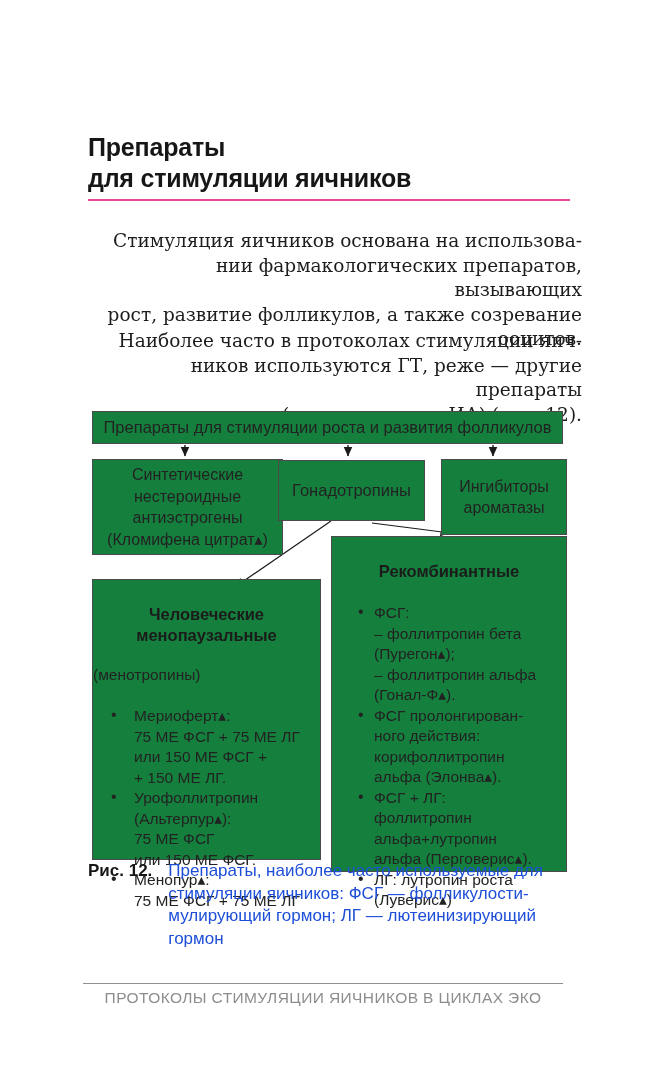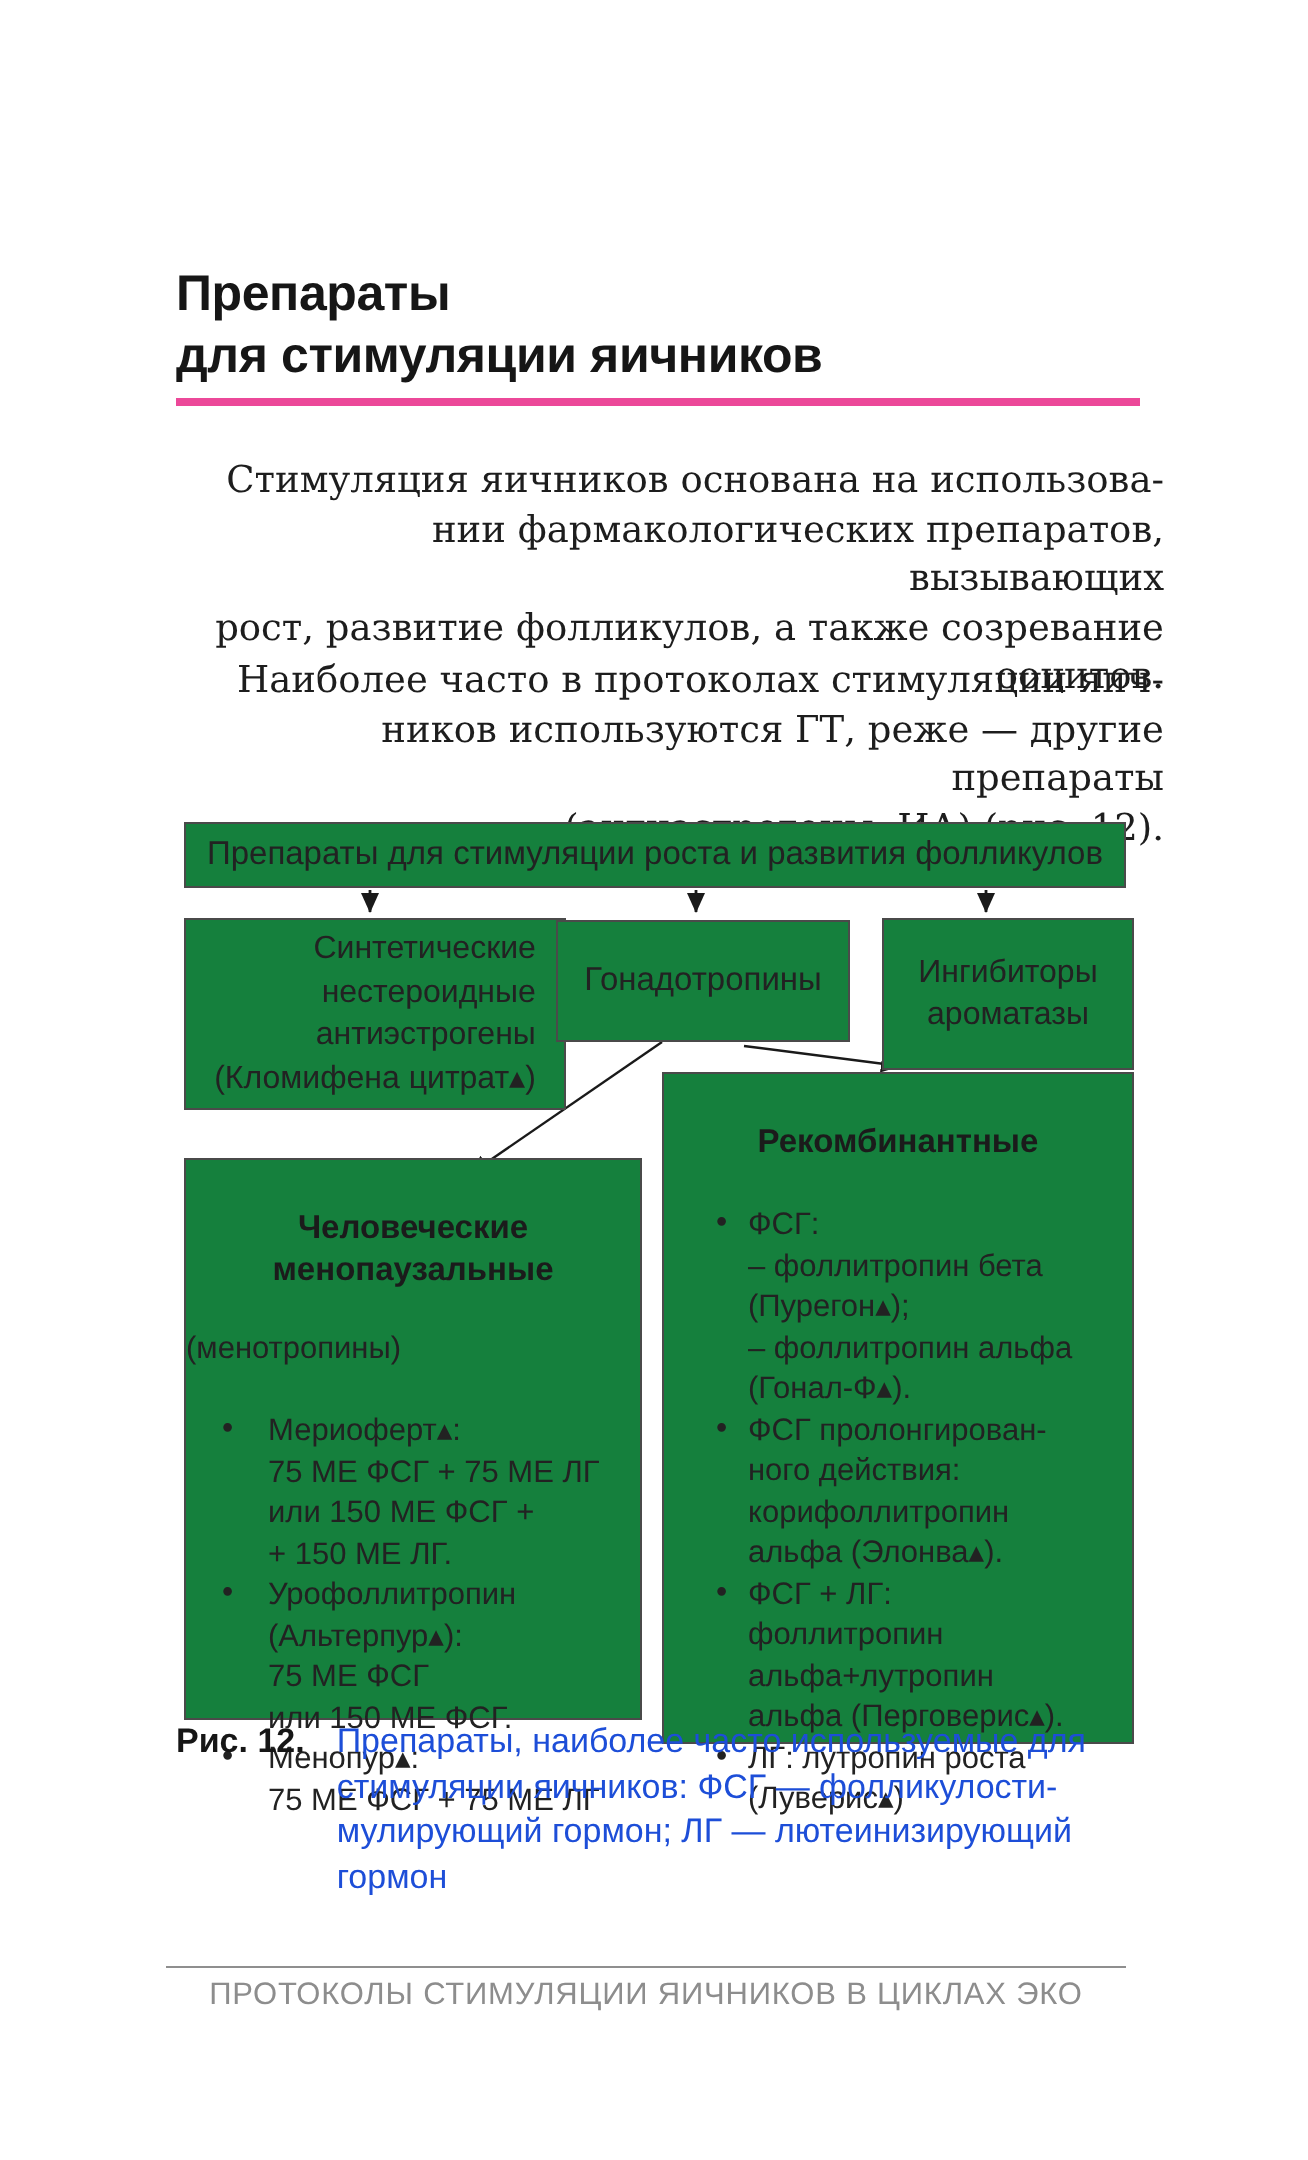--- a/index.html
+++ b/index.html
@@ -8,21 +8,21 @@
     width:654px;height:1080px;
     margin:0 auto;
     background:#ffffff;
     color:#1c1c1c;
     overflow:hidden;
     font-family:"Liberation Sans","DejaVu Sans",sans-serif;
   }
   
   .title-block{
     position:absolute;left:88px;top:132px;width:482px;
-    border-bottom:4px solid #ec4899;
+    border-bottom:2px solid #ec4899;
     padding-bottom:5px;
   }
   .title{
     margin:0;
     font-family:"Liberation Sans","DejaVu Sans",sans-serif;
     font-weight:bold;
     font-size:25px;line-height:31px;
     letter-spacing:-0.2px;
     color:#161616;
     white-space:pre-line;
@@ -45,21 +45,21 @@
   .diagram-svg{position:absolute;left:0;top:0;width:654px;height:469px;}
   .dbox{
     position:absolute;box-sizing:border-box;
     border:1.5px solid #4a4a4a;background:#15803d;
     color:#222222;
     font-family:"Liberation Sans","DejaVu Sans",sans-serif;
     white-space:pre-line;
   }
   .flex-center{display:flex;align-items:center;justify-content:center;text-align:center;}
   .root-box{left:92px;top:0;width:471px;height:33px;font-size:16.5px;}
-  .box-antiestrogens{left:92px;top:48px;width:191px;height:96px;font-size:16px;line-height:21.5px;text-align:right;}
+  .box-antiestrogens{left:92px;top:48px;width:191px;height:96px;font-size:16px;line-height:21.5px;}
   .box-gonadotropins{left:278px;top:49px;width:147px;height:61px;font-size:16.5px;}
   .box-aromatase{left:441px;top:48px;width:126px;height:76px;font-size:16px;line-height:21px;}
   .box-menopausal{left:92px;top:168px;width:229px;height:281px;padding-top:6px;}
   .box-recombinant{left:331px;top:125px;width:236px;height:336px;padding-top:6px;}
   .dbox-title{
     font-weight:bold;font-size:16.5px;line-height:21px;
     text-align:center;white-space:pre-line;color:#1b1b1b;
   }
   .dbox-subtitle{font-size:15.5px;line-height:21px;text-align:left;color:#222;}
   .dlist{margin:3px 0 0 0;padding:0;list-style:none;text-align:left;}

